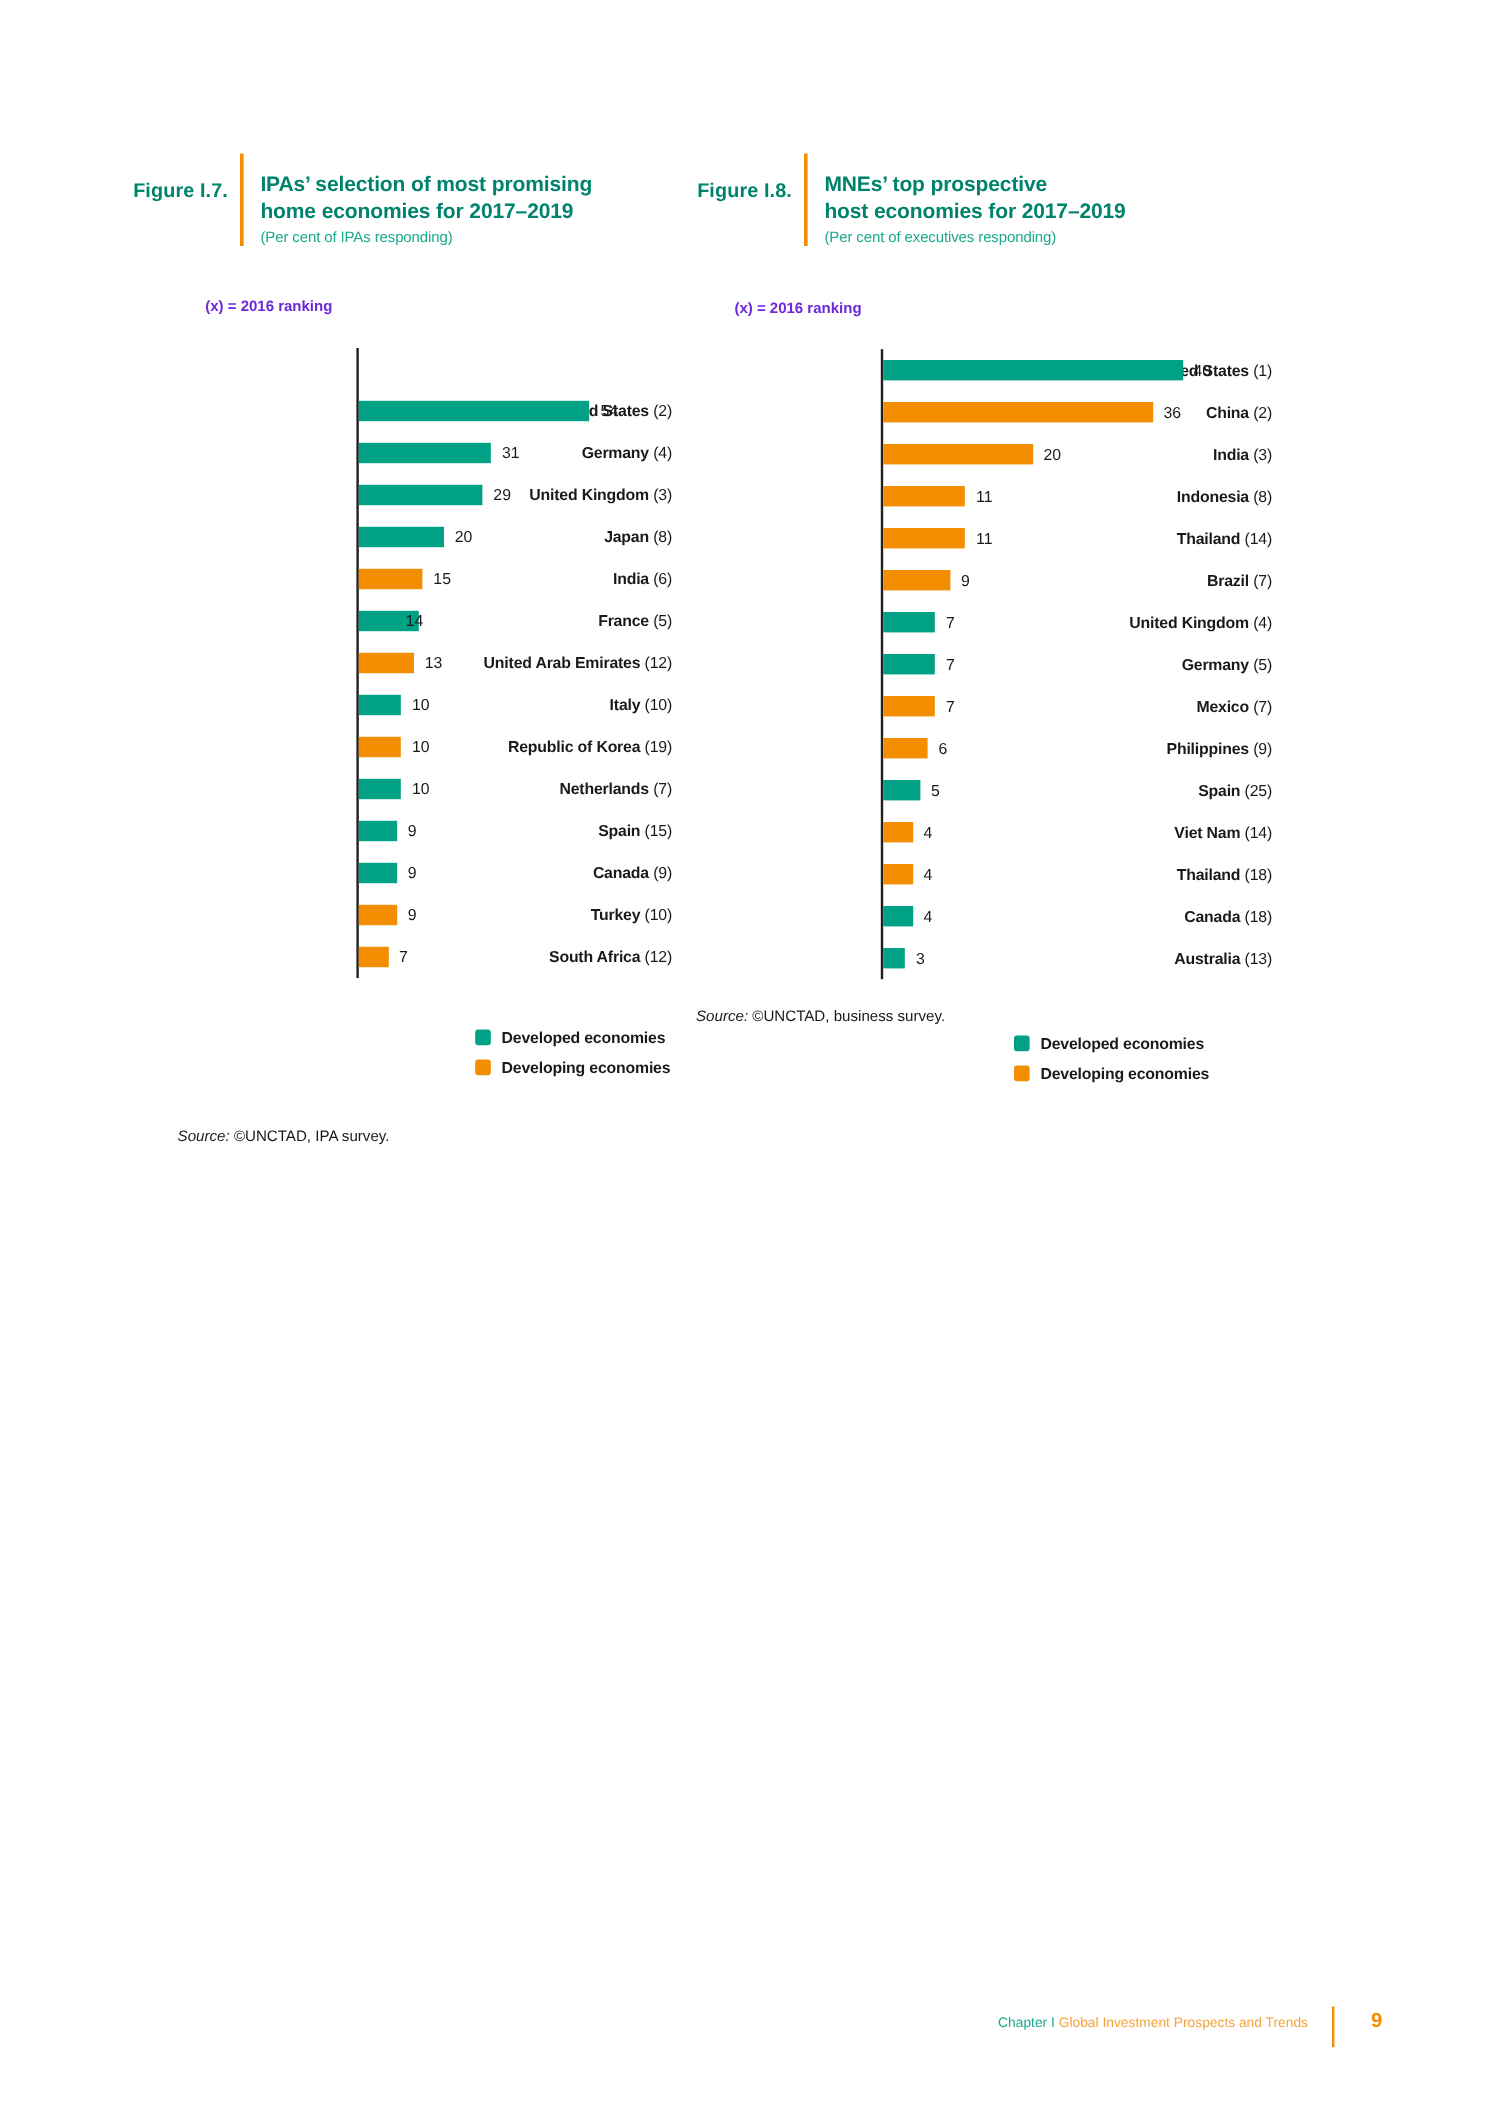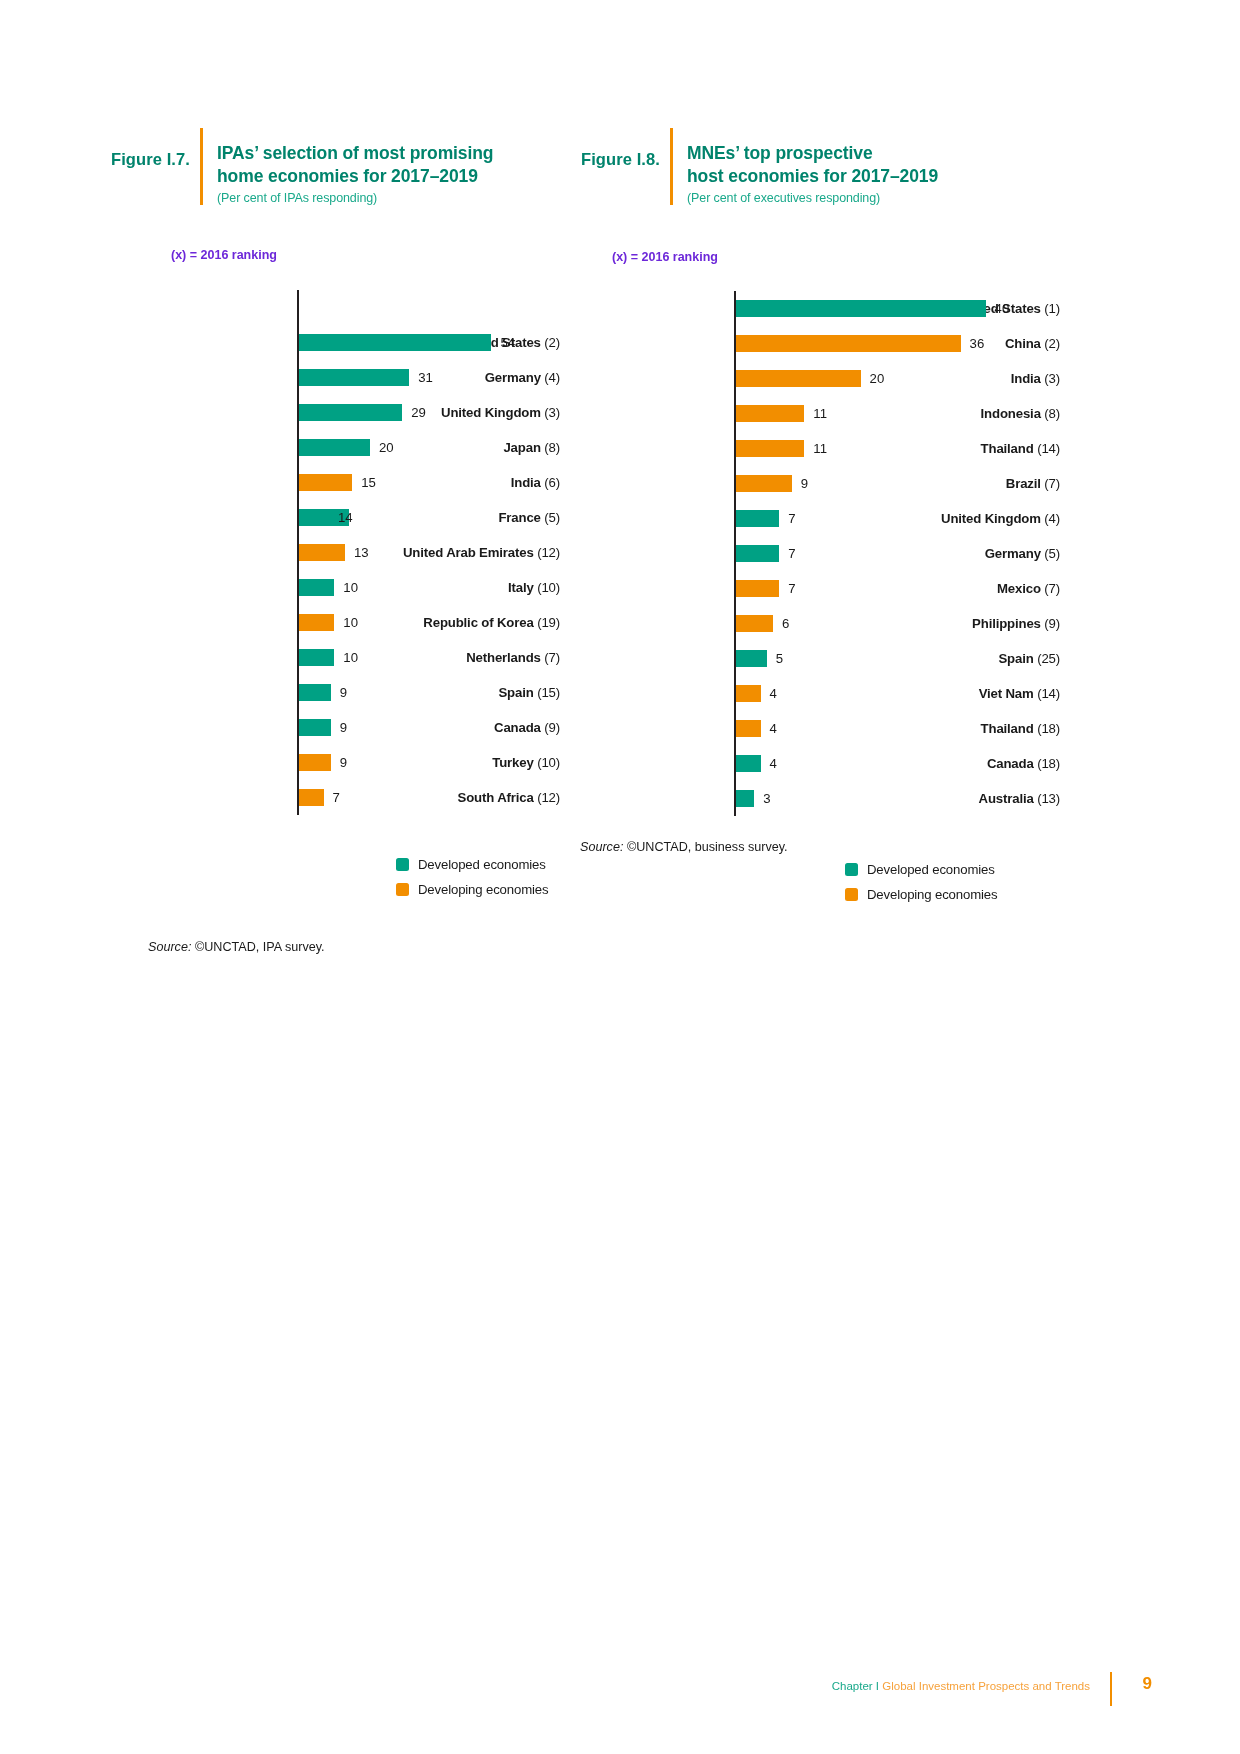--- a/index.html
+++ b/index.html
@@ -40,21 +40,21 @@
   .bar{position:absolute;height:17px;top:9px;}
   .val{
     position:absolute;top:0;height:35px;line-height:35px;
     font-size:13.2px;color:#1a1a1a;white-space:nowrap;
   }
 
   
   .legend{position:absolute;}
   .legend-item{display:flex;align-items:center;margin-bottom:10px;}
   .legend-swatch{width:13px;height:13px;border-radius:2.5px;margin-right:9px;flex:0 0 auto;}
-  .legend-label{font-size:13.2px;font-weight:normal;color:#1a1a1a;white-space:nowrap;letter-spacing:-.15px;}
+  .legend-label{font-size:13.2px;font-weight:bold;color:#1a1a1a;white-space:nowrap;letter-spacing:-.15px;}
 
   
   .source{position:absolute;font-size:12.6px;color:#1a1a1a;white-space:nowrap;}
   .source i{font-style:italic;}
 
   
   .footer{position:absolute;left:16px;right:0;bottom:0;height:60px;}
   .footer-text{
     position:absolute;right:150px;top:12px;font-size:11.5px;white-space:nowrap;
   }

